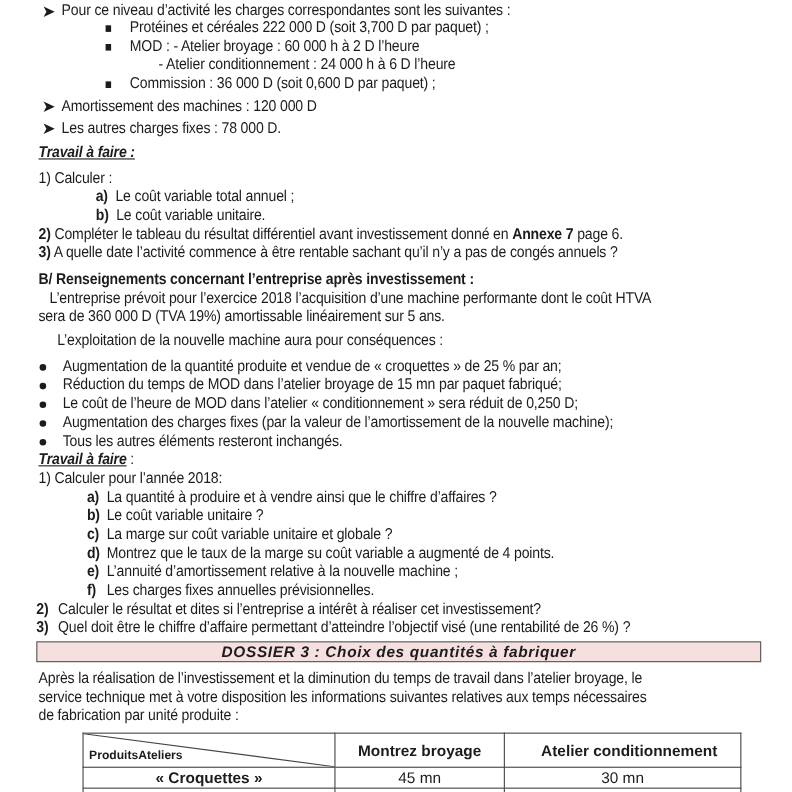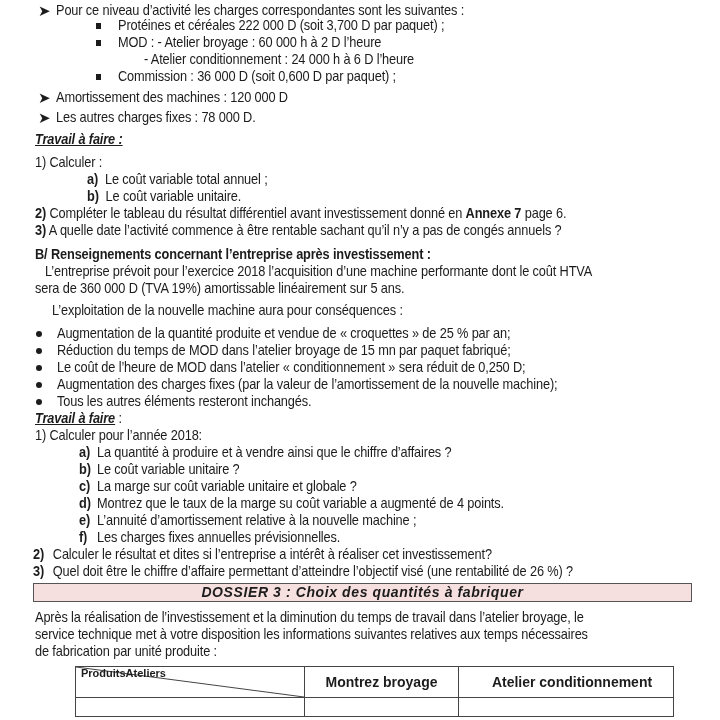--- a/index.html
+++ b/index.html
@@ -20,21 +20,21 @@
       position: absolute; left: 33px; top: 583px; width: 659px; height: 19px;
       background: #f6e0df; border: 1px solid #555; box-sizing: border-box;
       text-align: center; font-weight: bold; font-style: italic; font-size: 14px; line-height: 17px; letter-spacing: 0.6px;
     }
     table.t {
       position: absolute; left: 75px; top: 666px; border-collapse: collapse;
       font-size: 14px;
     }
     table.t td { border: 1px solid #444; padding: 0; text-align: center; }
     .diag { position: relative; width: 228px; height: 30px; text-align: left; }
-    .diag span { position: absolute; left: 5px; bottom: 18px; font-size: 11px; font-weight: bold; }
+    .diag span { position: absolute; left: 5px; bottom: 4px; font-size: 11px; font-weight: bold; }
     .diag svg { position: absolute; left: 0; top: 0; }
   </style>
 </head>
 <body>
 
 <div class="page">
 
   <span class="arrow" style="left:38px;top:2px;">➤</span>
   <div class="ln cond" style="left:56px;top:2px;">Pour ce niveau d’activité les charges correspondantes sont les suivantes :</div>
 
@@ -112,19 +112,24 @@
           <svg width="228" height="30">
                 <line x1="0" y1="0" x2="228" y2="30" stroke="#444" stroke-width="1"></line>
               </svg>
           <span>ProduitsAteliers</span>
         </div>
       </td>
       <td class="b" style="width:153px;">Montrez broyage</td>
       <td class="b" style="width:202px;padding-left:12px;">Atelier conditionnement</td>
     </tr>
     <tr>
+      <td class="b" style="height:18px;">« Croquettes »</td>
+      <td>45 mn</td>
+      <td>30 mn</td>
+    </tr>
+    <tr>
       <td style="height:18px;"></td>
       <td></td>
       <td></td>
     </tr>
   </tbody>
     </table>
 </div>
 
 </body></html>

